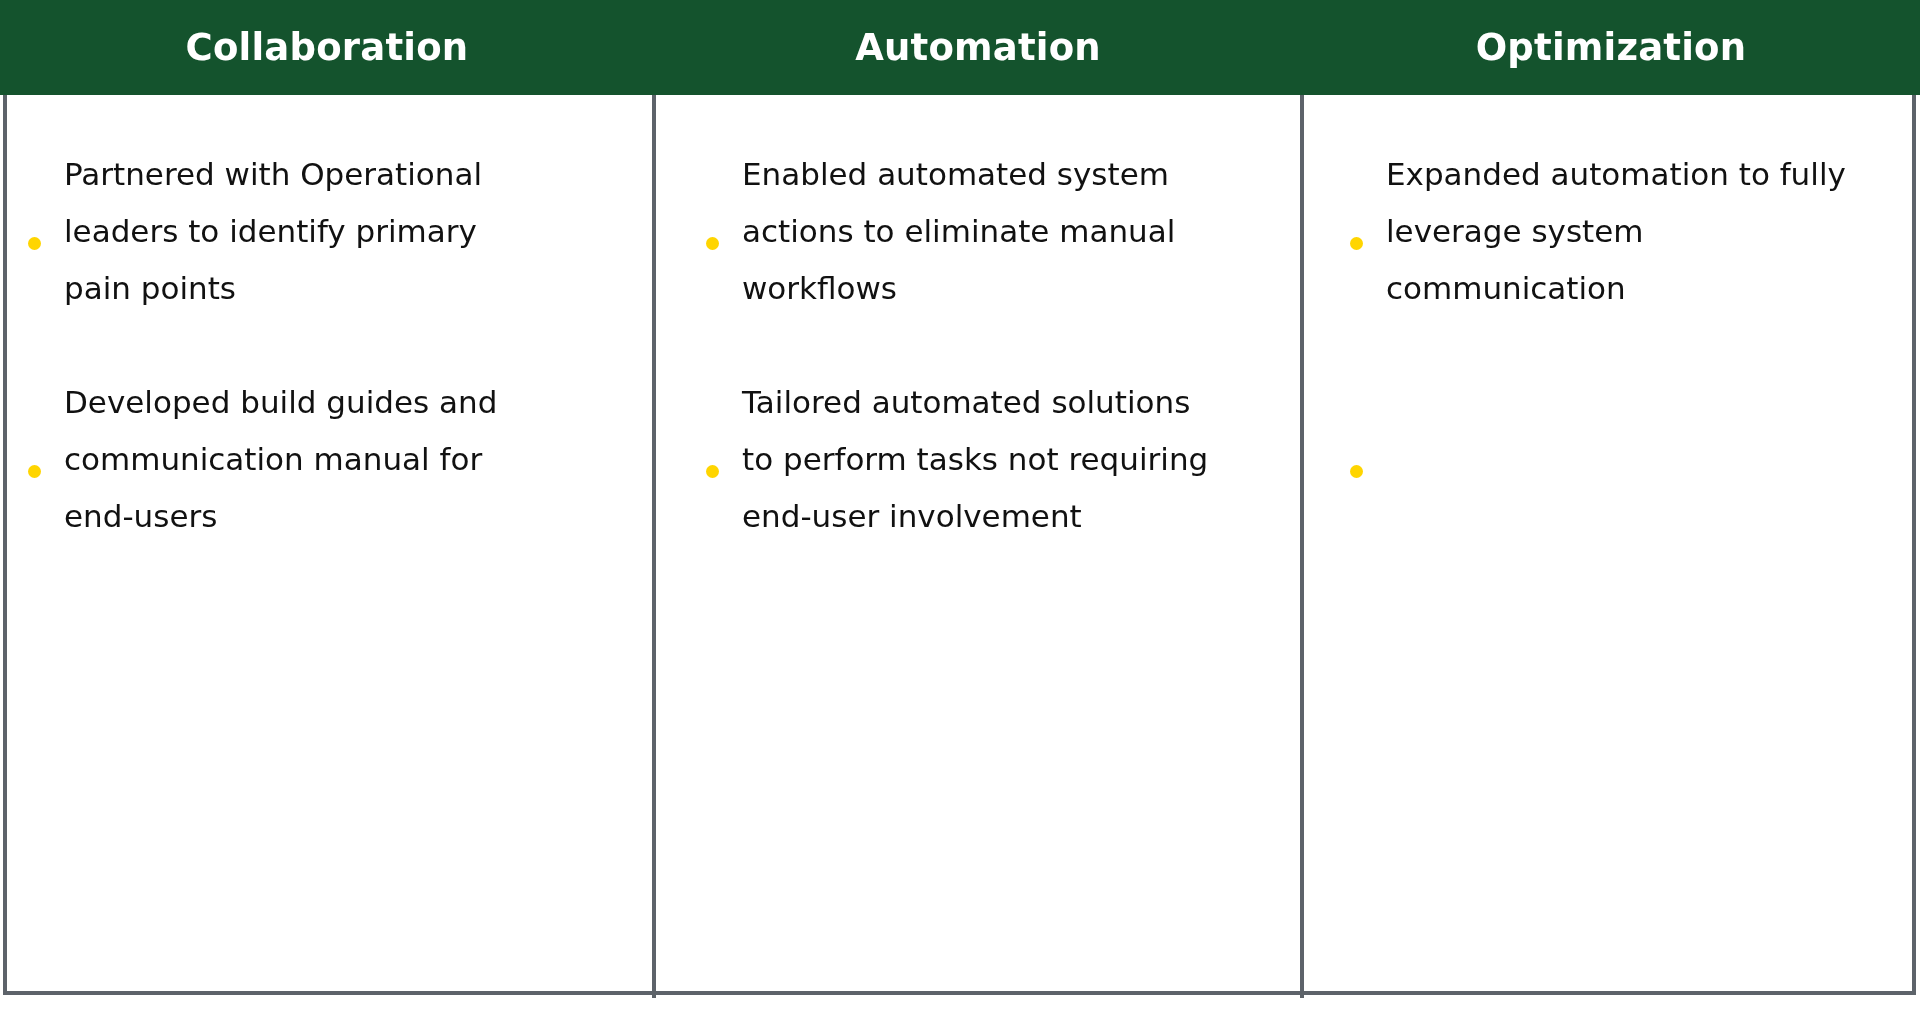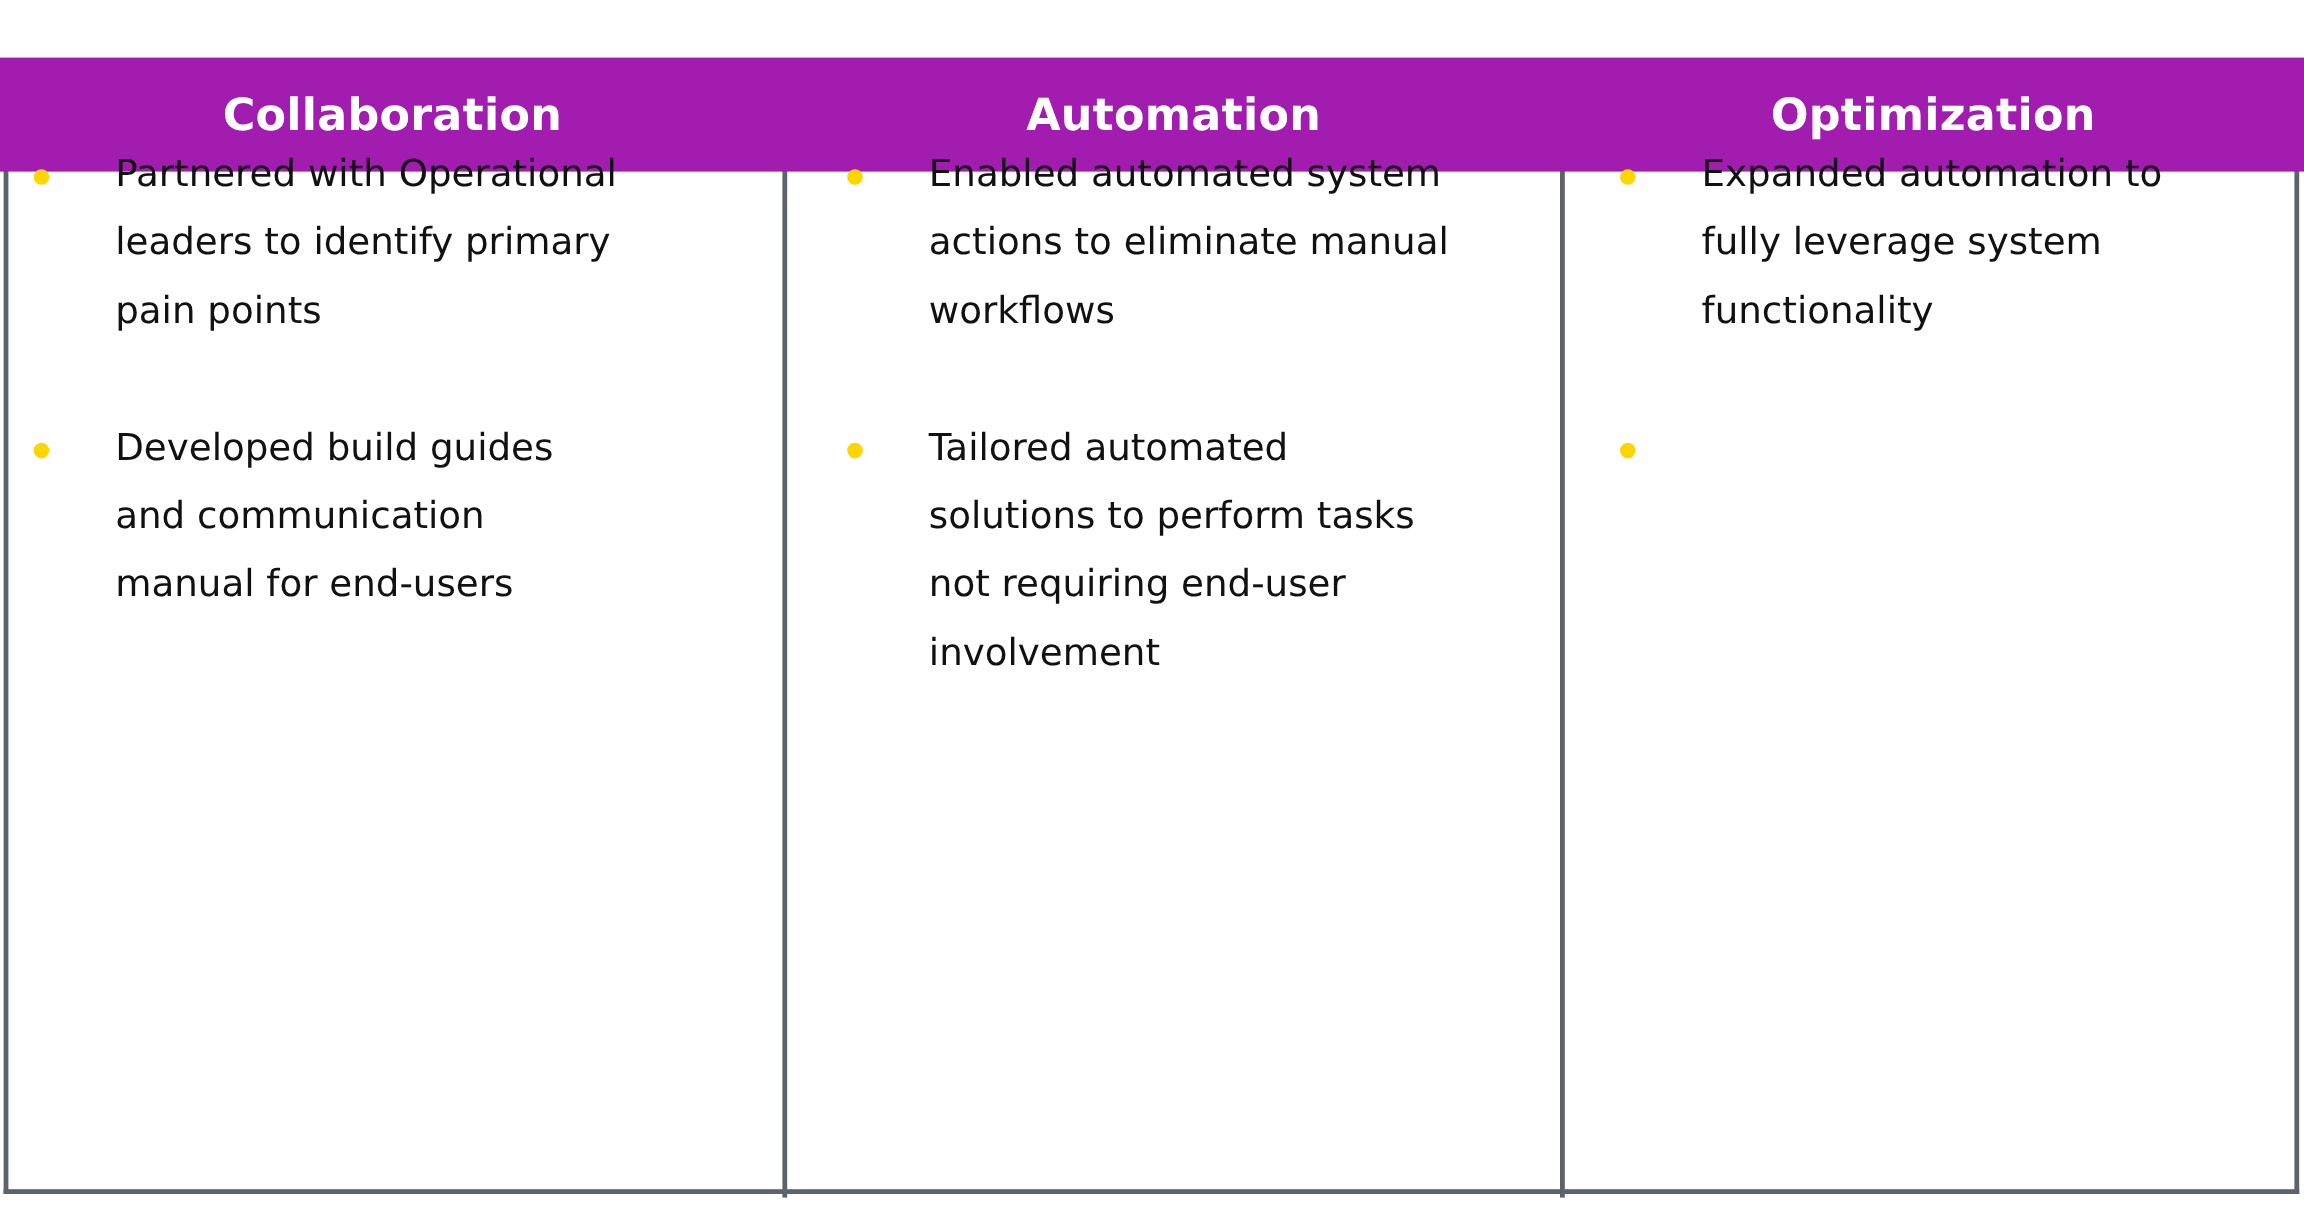--- a/index.html
+++ b/index.html
@@ -21,25 +21,24 @@
     box-sizing: border-box;
   }
 
   
   .header-row {
     position: absolute;
     top: 0;
     left: 0;
     width: 1920px;
     height: 95px;
-    background: #a21caf;
+    background: #14532d;
     display: flex;
     align-items: flex-end;
     z-index: 3;
-    margin-top: 48px;
   }
   .header-cell {
     height: 95px;
     display: flex;
     align-items: center;
     justify-content: center;
     color: #ffffff;
     font-size: 37px;
     font-weight: bold;
     letter-spacing: 0.2px;
@@ -91,24 +90,23 @@
     box-sizing: border-box;
     padding-top: 22px;
   }
   .column.c1 { width: 654px; padding-left: 28px; padding-right: 130px; }
   .column.c2 { width: 648px; padding-left: 52px; padding-right: 90px; }
   .column.c3 { width: 618px; padding-left: 48px; padding-right: 56px; }
 
   .bullet-item {
     position: relative;
     display: flex;
-    align-items: flex-start;
+    align-items: center;
     height: 228px;
     box-sizing: border-box;
-    gap: 32px;
   }
   .bullet-dot {
     flex: 0 0 auto;
     width: 13px;
     height: 13px;
     border-radius: 50%;
     background: #ffd500;
     margin-top: 24px;
     margin-right: 23px;
   }
@@ -162,21 +160,21 @@
       </div>
       <div class="bullet-item">
         <span class="bullet-dot"></span>
         <span class="bullet-text">Tailored automated solutions to perform tasks not requiring end-user involvement</span>
       </div>
     </div>
 
     <div class="column c3">
       <div class="bullet-item">
         <span class="bullet-dot"></span>
-        <span class="bullet-text">Expanded automation to fully leverage system functionality</span>
+        <span class="bullet-text">Expanded automation to fully leverage system communication</span>
       </div>
       <div class="bullet-item">
         <span class="bullet-dot"></span>
       </div>
     </div>
 
   </div>
 </div>
 
 </body></html>

